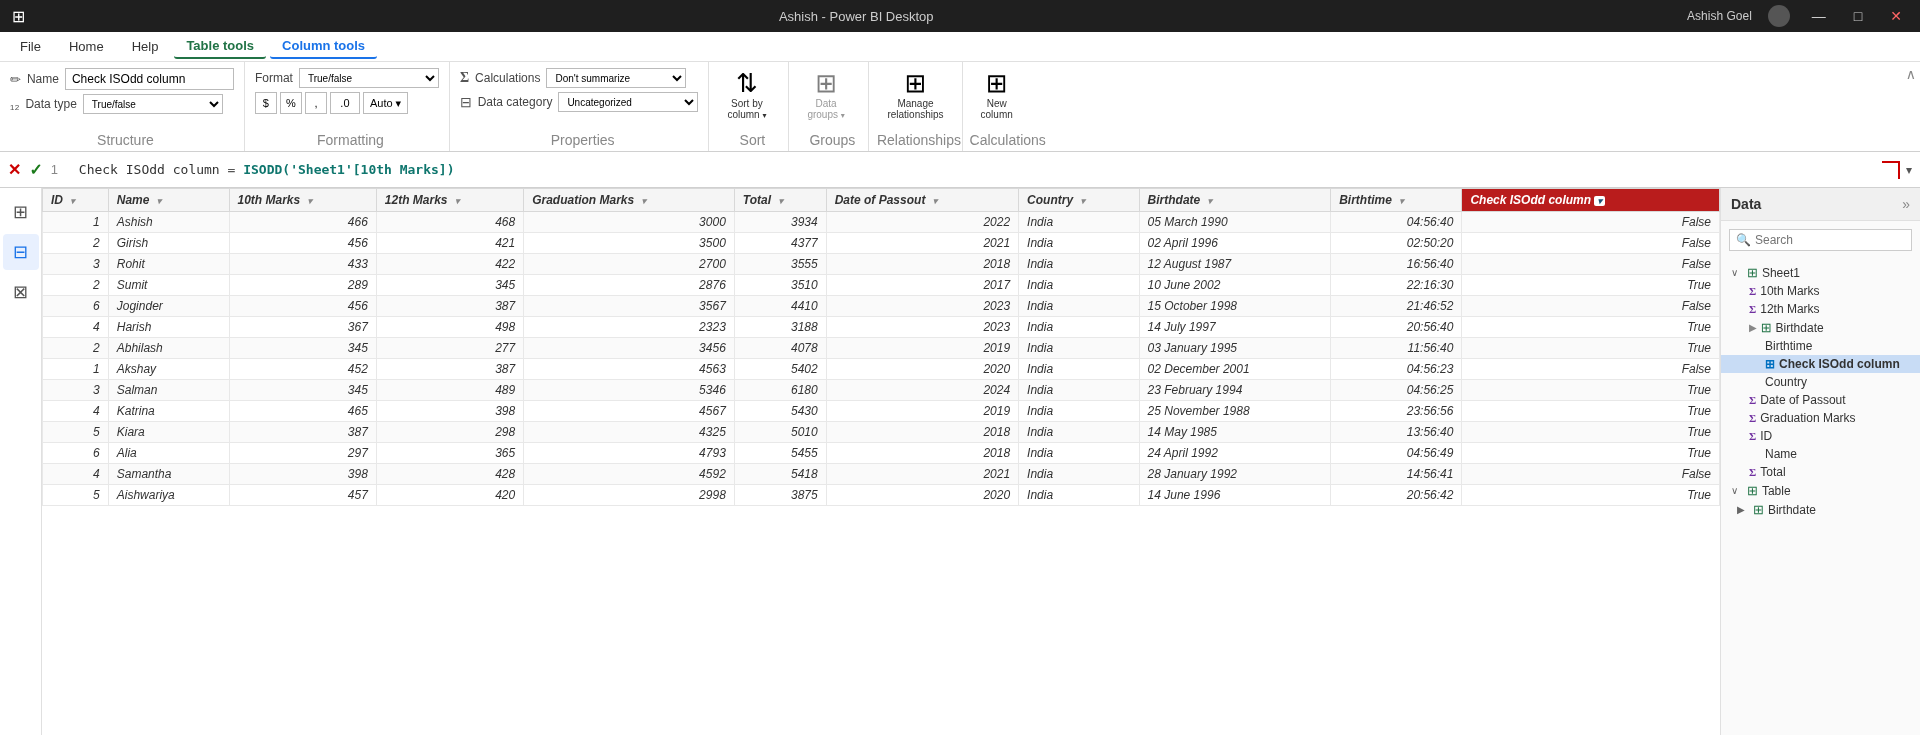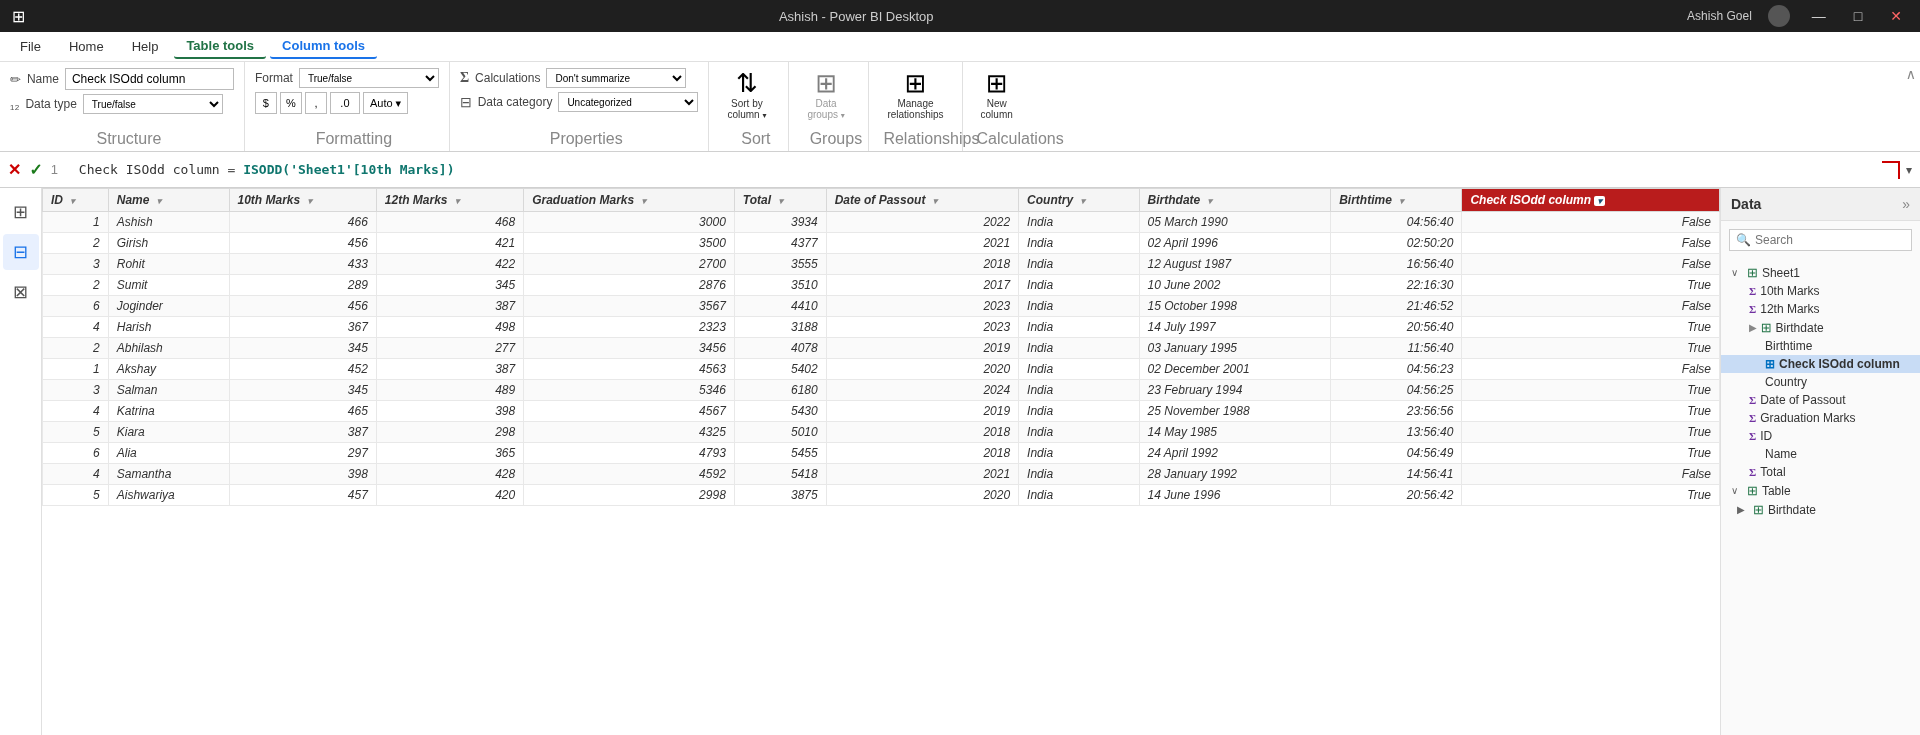--- a/index.html
+++ b/index.html
@@ -214,23 +214,23 @@
       flex-direction: column;
       align-items: stretch;
       border-right: 1px solid #e0e0e0;
       padding: 6px 10px 20px 10px;
       position: relative;
       gap: 4px;
     }
     .r-group-label {
       position: absolute;
       bottom: 3px;
-      left: 14px; right: 0;
+      left: 7px; right: 0;
       text-align: center;
-      font-size: 16px;
+      font-size: 14px;
       color: #888;
     }
     .r-group-content {
       display: flex;
       flex-direction: column;
       gap: 4px;
     }
     .r-group-row {
       display: flex;
       align-items: center;

